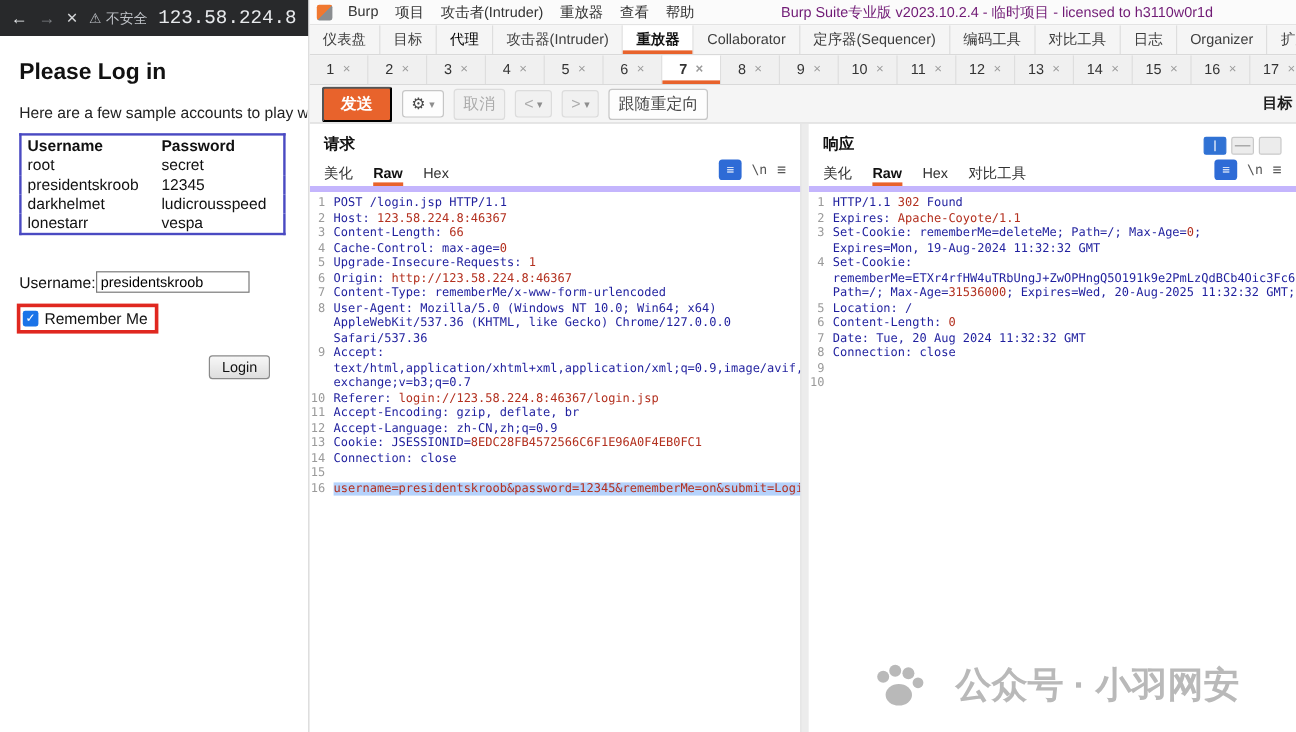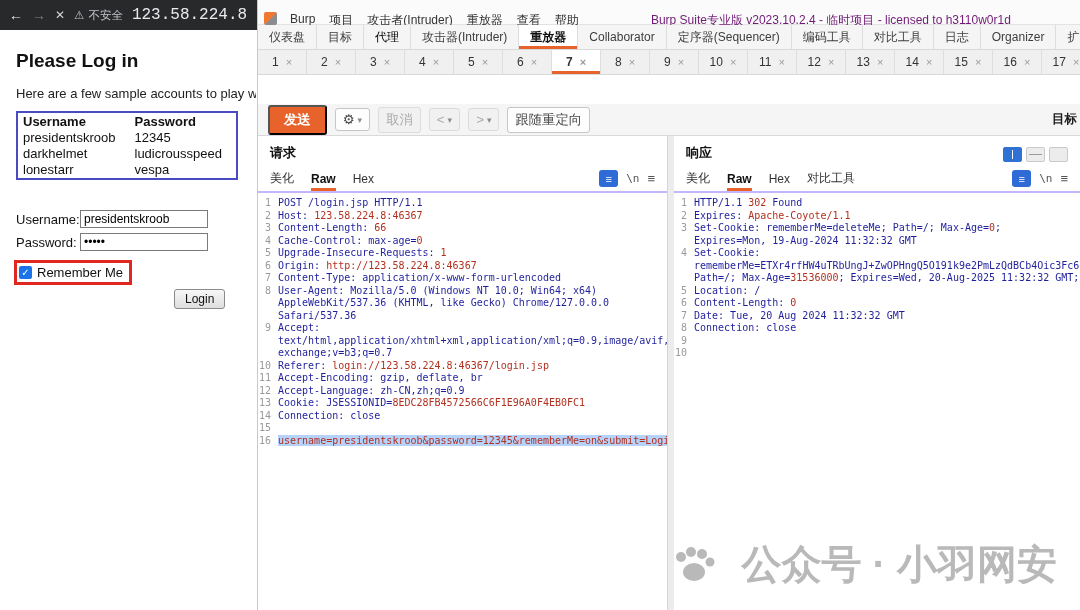--- a/index.html
+++ b/index.html
@@ -25,28 +25,28 @@
   table.accounts td { padding:0 14px 1px 5px; }
   .form-area { margin-top:30px; font-size:13px; color:#111; }
   .frow { display:flex; align-items:center; margin-bottom:5px; }
   .frow label { width:64px; }
   .frow input { width:128px; height:18px; border:1px solid #7a7a7a; font-size:12px; padding:1px 3px;
     font-family:"Liberation Sans", sans-serif; background:#fff; }
   .remember-box { display:inline-flex; align-items:center; gap:5px; border:3px solid #e02820;
     padding:2px 6px 2px 2px; margin:4px 0 0 -2px; }
   .checkbox { width:13px; height:13px; background:#1a73e8; border-radius:2px; color:#fff;
     font-size:10px; line-height:13px; text-align:center; flex:none; }
-  .login-row { margin-top:4px; }
+  .login-row { margin-top:18px; }
   .login-btn { margin-left:158px; font-size:12px; padding:2px 10px; border:1px solid #8a8a8a;
     border-radius:3px; background:linear-gradient(#f7f7f7,#dedede); color:#111; }
 
   
   .burp { position:absolute; left:258px; top:0; width:822px; height:610px; background:#fff;
     display:flex; flex-direction:column; overflow:hidden; }
-  .menubar { height:21px; flex:none; display:flex; align-items:flex-start; gap:2px; padding:12px 6px;
+  .menubar { height:21px; flex:none; display:flex; align-items:center; gap:2px; padding:0 6px;
     background:#fbfbfb; border-bottom:1px solid #e3e3e3; font-size:12px; color:#333; }
   .burp-logo { width:13px; height:13px; border-radius:2px; flex:none;
     background:linear-gradient(135deg,#f07830 50%,#8a8d90 50%); margin-right:4px; }
   .menu-item { padding:0 7px; white-space:nowrap; }
   .win-title { flex:1; text-align:center; font-size:12px; color:#701a75; white-space:nowrap; overflow:hidden; }
 
   .maintabs { height:25px; flex:none; display:flex; align-items:stretch; background:#f5f5f5;
     border-bottom:1px solid #d9d9d9; font-size:12px; overflow:hidden; }
   .mtab { display:flex; align-items:center; padding:0 11px; border-right:1px solid #dedede;
     color:#3d3d3d; white-space:nowrap; position:relative; }
@@ -56,63 +56,63 @@
 
   .numtabs { height:25px; flex:none; display:flex; background:#f0f0f0; border-bottom:1px solid #d9d9d9;
     font-size:12px; overflow:hidden; }
   .ntab { width:49px; flex:none; display:flex; align-items:center; justify-content:center; gap:7px;
     border-right:1px solid #dedede; color:#333; position:relative; }
   .ntab .x { color:#9a9a9a; font-size:11px; }
   .ntab.sel { background:#fff; font-weight:bold; }
   .ntab.sel::after { content:''; position:absolute; left:0; right:0; bottom:0; height:3px; background:#e8632c; }
 
   .toolbar { height:32px; flex:none; display:flex; align-items:center; gap:8px; padding:0 10px;
-    background:#f5f5f5; border-bottom:1px solid #d9d9d9; position:relative; font-size:12px;margin-top:29px; }
+    background:#f5f5f5; border-bottom:1px solid #d9d9d9; position:relative; font-size:12px; }
   .send-btn { background:#e8632c; color:#fff; font-weight:bold; padding:4px 14px; border-radius:3px; }
   .tool-btn { border:1px solid #c6c6c6; background:#fdfdfd; border-radius:3px; padding:3px 7px;
     color:#4a4a4a; display:flex; align-items:center; gap:3px; }
   .tool-btn.disabled { color:#ababab; background:#f1f1f1; border-color:#dcdcdc; }
   .caret { font-size:9px; color:#8d8d8d; }
   .target-label { position:absolute; right:3px; font-weight:bold; color:#1d1d1d; font-size:12.5px; }
 
   .panels { flex:1; display:flex; overflow:hidden; }
   .panel { display:flex; flex-direction:column; background:#fff; overflow:hidden; }
   .panel.request { width:410px; flex:none; border-right:1px solid #d6d6d6; }
   .splitter { width:6px; flex:none; background:#ececec; }
   .panel.response { flex:1; }
   .panel-header { display:flex; align-items:flex-end; padding:8px 12px 4px; font-size:13px;
     font-weight:bold; color:#111; }
   .layout-icons { margin-left:auto; display:flex; gap:4px; align-items:center; }
   .lay { width:19px; height:15px; border-radius:2px; border:1px solid #c9c9c9; background:#ececec; position:relative; }
   .lay.active { background:#3072d4; border-color:#3072d4; }
   .lay.active::before { content:''; position:absolute; left:8px; top:2px; bottom:2px; width:1px; background:#fff; }
   .lay.rows::before { content:''; position:absolute; left:2px; right:2px; top:6px; height:1px; background:#9a9a9a; }
 
-  .editor-tabs { display:flex; align-items:center; height:27px; padding:0 12px; gap:5px;
-    font-size:12px; border-bottom:2px solid #c4b5fd; flex:none; }
+  .editor-tabs { display:flex; align-items:flex-start; height:27px; padding:0 12px; gap:5px;
+    font-size:12px; border-bottom:5px solid #c4b5fd; flex:none; }
   .etab { position:relative; color:#333; height:100%; display:flex; align-items:center; }
   .etab.sel { font-weight:bold; color:#111; }
   .etab.sel::after { content:''; position:absolute; left:0; right:0; bottom:0; height:3px; background:#e8632c; }
   .editor-icons { margin-left:auto; display:flex; gap:8px; align-items:center; }
   .blue-ico { width:19px; height:17px; background:#2e6bd6; border-radius:3px; color:#fff;
     font-size:11px; display:flex; align-items:center; justify-content:center; }
   .nl-ico { color:#555; font-size:11px; font-family:"DejaVu Sans Mono", monospace; }
   .menu-ico { color:#555; font-size:13px; }
 
   .code { flex:1; overflow:hidden; padding-top:4px;
     font-family:"DejaVu Sans Mono", monospace; font-size:10px; line-height:12.5px; }
   .crow { display:flex; }
   .lnum { flex:none; width:20px; text-align:right; padding-right:7px; color:#9a9a9a; }
   .ltxt { flex:1; white-space:pre-wrap; overflow-wrap:break-word; padding-right:8px; min-height:12.5px; }
   .cb { color:#1f1f9e; }
   .cr { color:#b3301f; }
   .ltxt.hl span { background:#b5d2fb; }
 
-  .watermark { position:absolute; right:23px; bottom:18px; display:flex; align-items:center; gap:24px;
-    color:#b9b9b9; font-size:40px; font-weight:bold; z-index:10; }
+  .watermark { position:absolute; right:47px; bottom:18px; display:flex; align-items:center; gap:24px;
+    color:#b9b9b9; font-size:30px; font-weight:bold; z-index:10; }
 </style>
 </head>
 <body>
 
 <div class="browser">
   <div class="browser-top">
     <span class="nav-glyph">←</span>
     <span class="nav-glyph dim">→</span>
     <span class="nav-glyph close">✕</span>
     <span class="warn-chip">
@@ -127,43 +127,43 @@
     <div class="intro">Here are a few sample accounts to play with in</div>
 
     <table class="accounts">
       <thead id="accounts-head">
           <tr>
             <th>Username</th>
             <th>Password</th>
           </tr>
         </thead>
       <tbody id="accounts-body">
+          <tr>
+            <td>root</td>
+            <td>secret</td>
+          </tr>
           <tr>
             <td>presidentskroob</td>
             <td>12345</td>
           </tr>
           <tr>
             <td>darkhelmet</td>
             <td>ludicrousspeed</td>
           </tr>
           <tr>
             <td>lonestarr</td>
             <td>vespa</td>
           </tr>
         </tbody>
     </table>
 
     <div class="form-area">
       <div class="frow">
         <label>Username:</label>
         <input type="text" value="presidentskroob" style="">
-      </div>
-      <div class="frow">
-        <label>Password:</label>
-        <input type="text" value="•••••" style="">
       </div>
       <div class="remember-box">
         <span class="checkbox">✓</span>
         <span>Remember Me</span>
       </div>
       <div class="login-row">
         <button class="login-btn">Login</button>
       </div>
     </div>
   </div>
@@ -327,21 +327,21 @@
           <div class="crow">
             <span class="lnum">5</span>
             <span class="ltxt"><span class="cb">Upgrade-Insecure-Requests: </span><span class="cr">1</span></span>
           </div>
           <div class="crow">
             <span class="lnum">6</span>
             <span class="ltxt"><span class="cb">Origin: </span><span class="cr">http://123.58.224.8:46367</span></span>
           </div>
           <div class="crow">
             <span class="lnum">7</span>
-            <span class="ltxt"><span class="cb">Content-Type: application/x-www-form-urlencoded</span></span>
+            <span class="ltxt"><span class="cb">Content-Type: rememberMe/x-www-form-urlencoded</span></span>
           </div>
           <div class="crow">
             <span class="lnum">8</span>
             <span class="ltxt"><span class="cb">User-Agent: Mozilla/5.0 (Windows NT 10.0; Win64; x64) AppleWebKit/537.36 (KHTML, like Gecko) Chrome/127.0.0.0 Safari/537.36</span></span>
           </div>
           <div class="crow">
             <span class="lnum">9</span>
             <span class="ltxt"><span class="cb">Accept: text/html,application/xhtml+xml,application/xml;q=0.9,image/avif,image/webp,image/apng,*/*;q=0.8,application/signed-exchange;v=b3;q=0.7</span></span>
           </div>
           <div class="crow">

